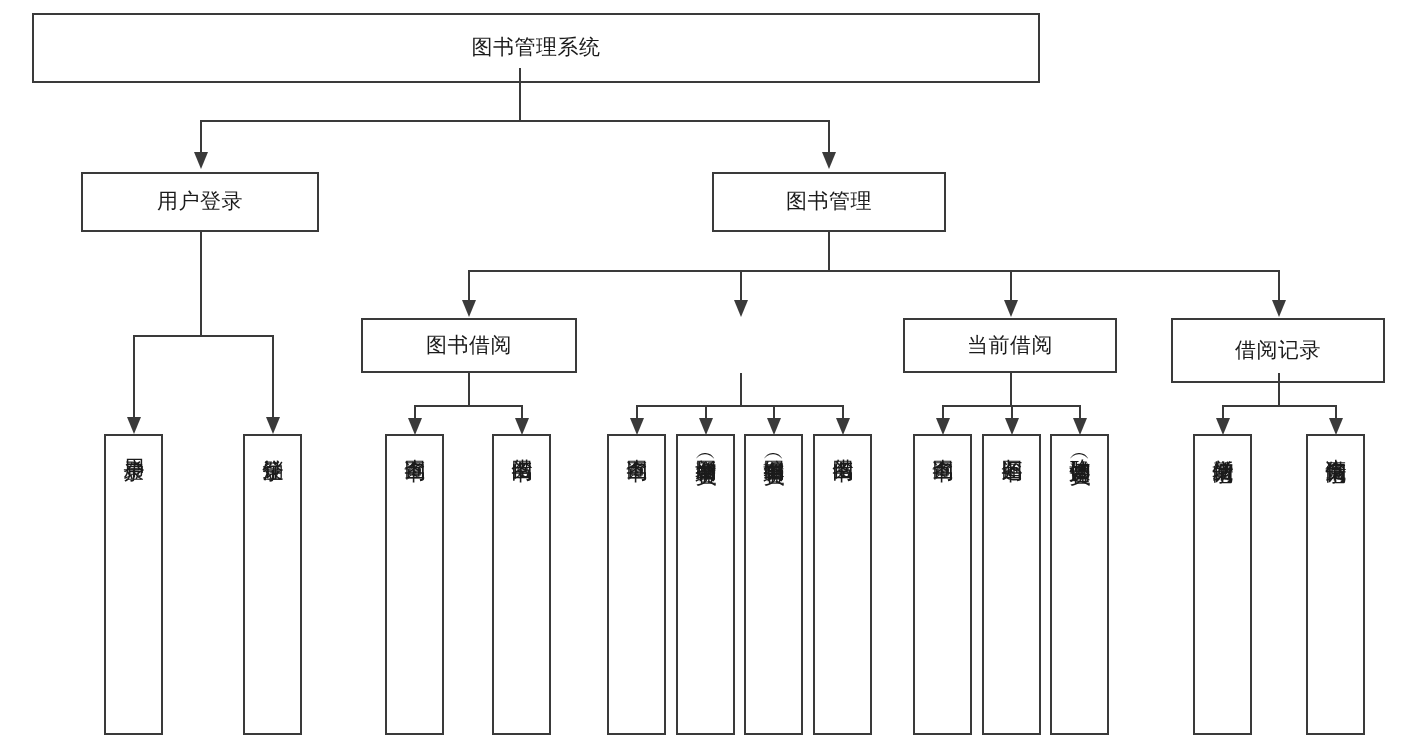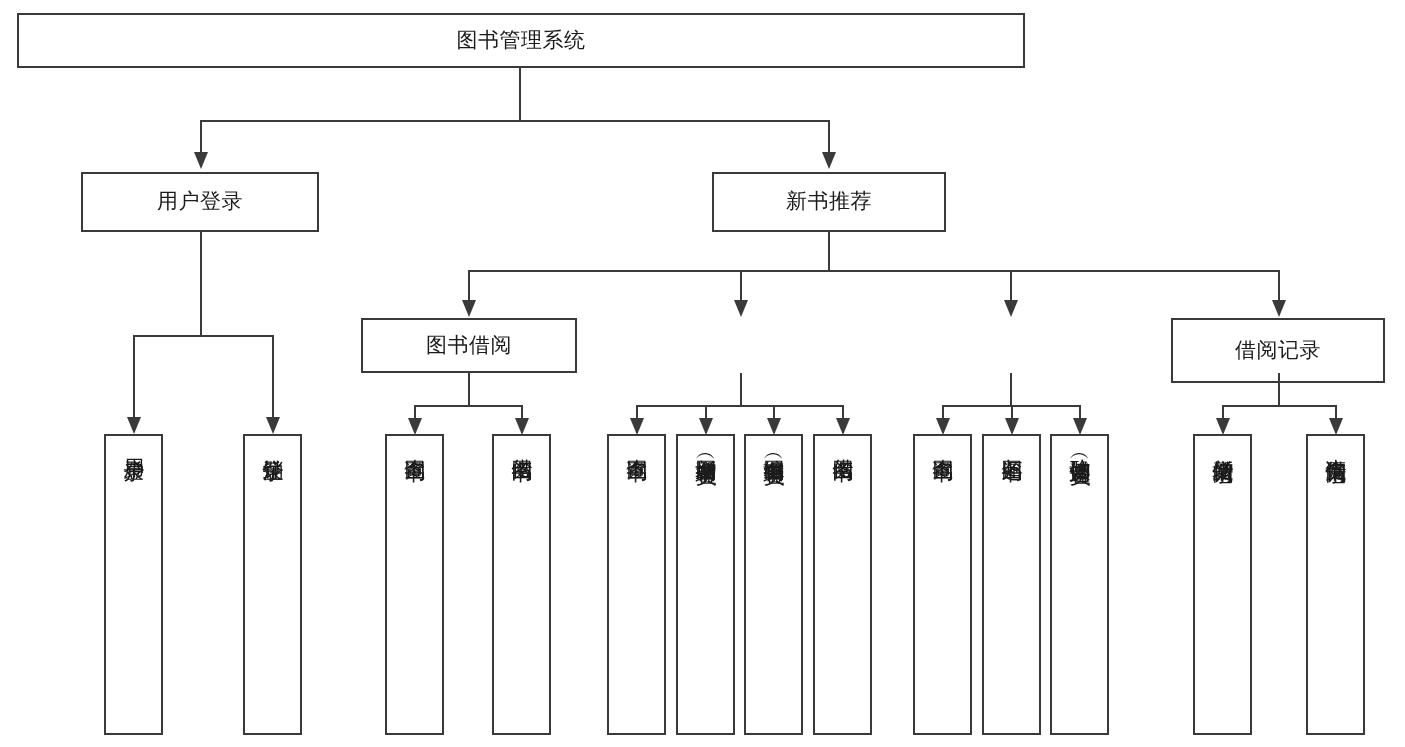--- a/index.html
+++ b/index.html
@@ -71,39 +71,39 @@
     color: #b9b9b9;
     white-space: nowrap;
     letter-spacing: 0.5px;
   }
 </style>
 </head>
 <body>
 
 <div id="canvas">
 
-  <div class="node node-h" style="left:17px; top:13px; width:1008px; height:55px;">
+  <div class="node node-h" style="left:32px; top:13px; width:1008px; height:70px;">
     <span>图书管理系统</span>
   </div>
 
   <div class="line-v" style="left:519px; top:68px; height:52px;"></div>
 
   <div class="line-h" style="left:200px; top:120px; width:628px;"></div>
 
   <div class="line-v" style="left:200px; top:120px; height:32px;"></div>
   <div class="arrow" style="left:194px; top:152px;"></div>
   <div class="line-v" style="left:828px; top:120px; height:32px;"></div>
   <div class="arrow" style="left:822px; top:152px;"></div>
 
   <div class="node node-h" style="left:81px; top:172px; width:238px; height:60px;">
     <span>用户登录</span>
   </div>
 
   <div class="node node-h" style="left:712px; top:172px; width:234px; height:60px;">
-    <span>新书推荐</span>
+    <span>图书管理</span>
   </div>
 
   <div class="line-v" style="left:200px; top:232px; height:103px;"></div>
   <div class="line-h" style="left:133px; top:335px; width:139px;"></div>
   <div class="line-v" style="left:133px; top:335px; height:82px;"></div>
   <div class="arrow" style="left:127px; top:417px;"></div>
   <div class="line-v" style="left:272px; top:335px; height:82px;"></div>
   <div class="arrow" style="left:266px; top:417px;"></div>
 
   <div class="line-v" style="left:828px; top:232px; height:38px;"></div>
@@ -113,20 +113,23 @@
   <div class="line-v" style="left:740px; top:270px; height:30px;"></div>
   <div class="arrow" style="left:734px; top:300px;"></div>
   <div class="line-v" style="left:1010px; top:270px; height:30px;"></div>
   <div class="arrow" style="left:1004px; top:300px;"></div>
   <div class="line-v" style="left:1278px; top:270px; height:30px;"></div>
   <div class="arrow" style="left:1272px; top:300px;"></div>
 
   <div class="node node-h" style="left:361px; top:318px; width:216px; height:55px;">
     <span>图书借阅</span>
   </div>
+  <div class="node node-h" style="left:903px; top:318px; width:214px; height:55px;">
+    <span>当前借阅</span>
+  </div>
   <div class="node node-h" style="left:1171px; top:318px; width:214px; height:65px;">
     <span>借阅记录</span>
   </div>
 
   <div class="line-v" style="left:468px; top:373px; height:32px;"></div>
   <div class="line-h" style="left:414px; top:405px; width:108px;"></div>
   <div class="line-v" style="left:414px; top:405px; height:13px;"></div>
   <div class="arrow" style="left:408px; top:418px;"></div>
   <div class="line-v" style="left:521px; top:405px; height:13px;"></div>
   <div class="arrow" style="left:515px; top:418px;"></div>

